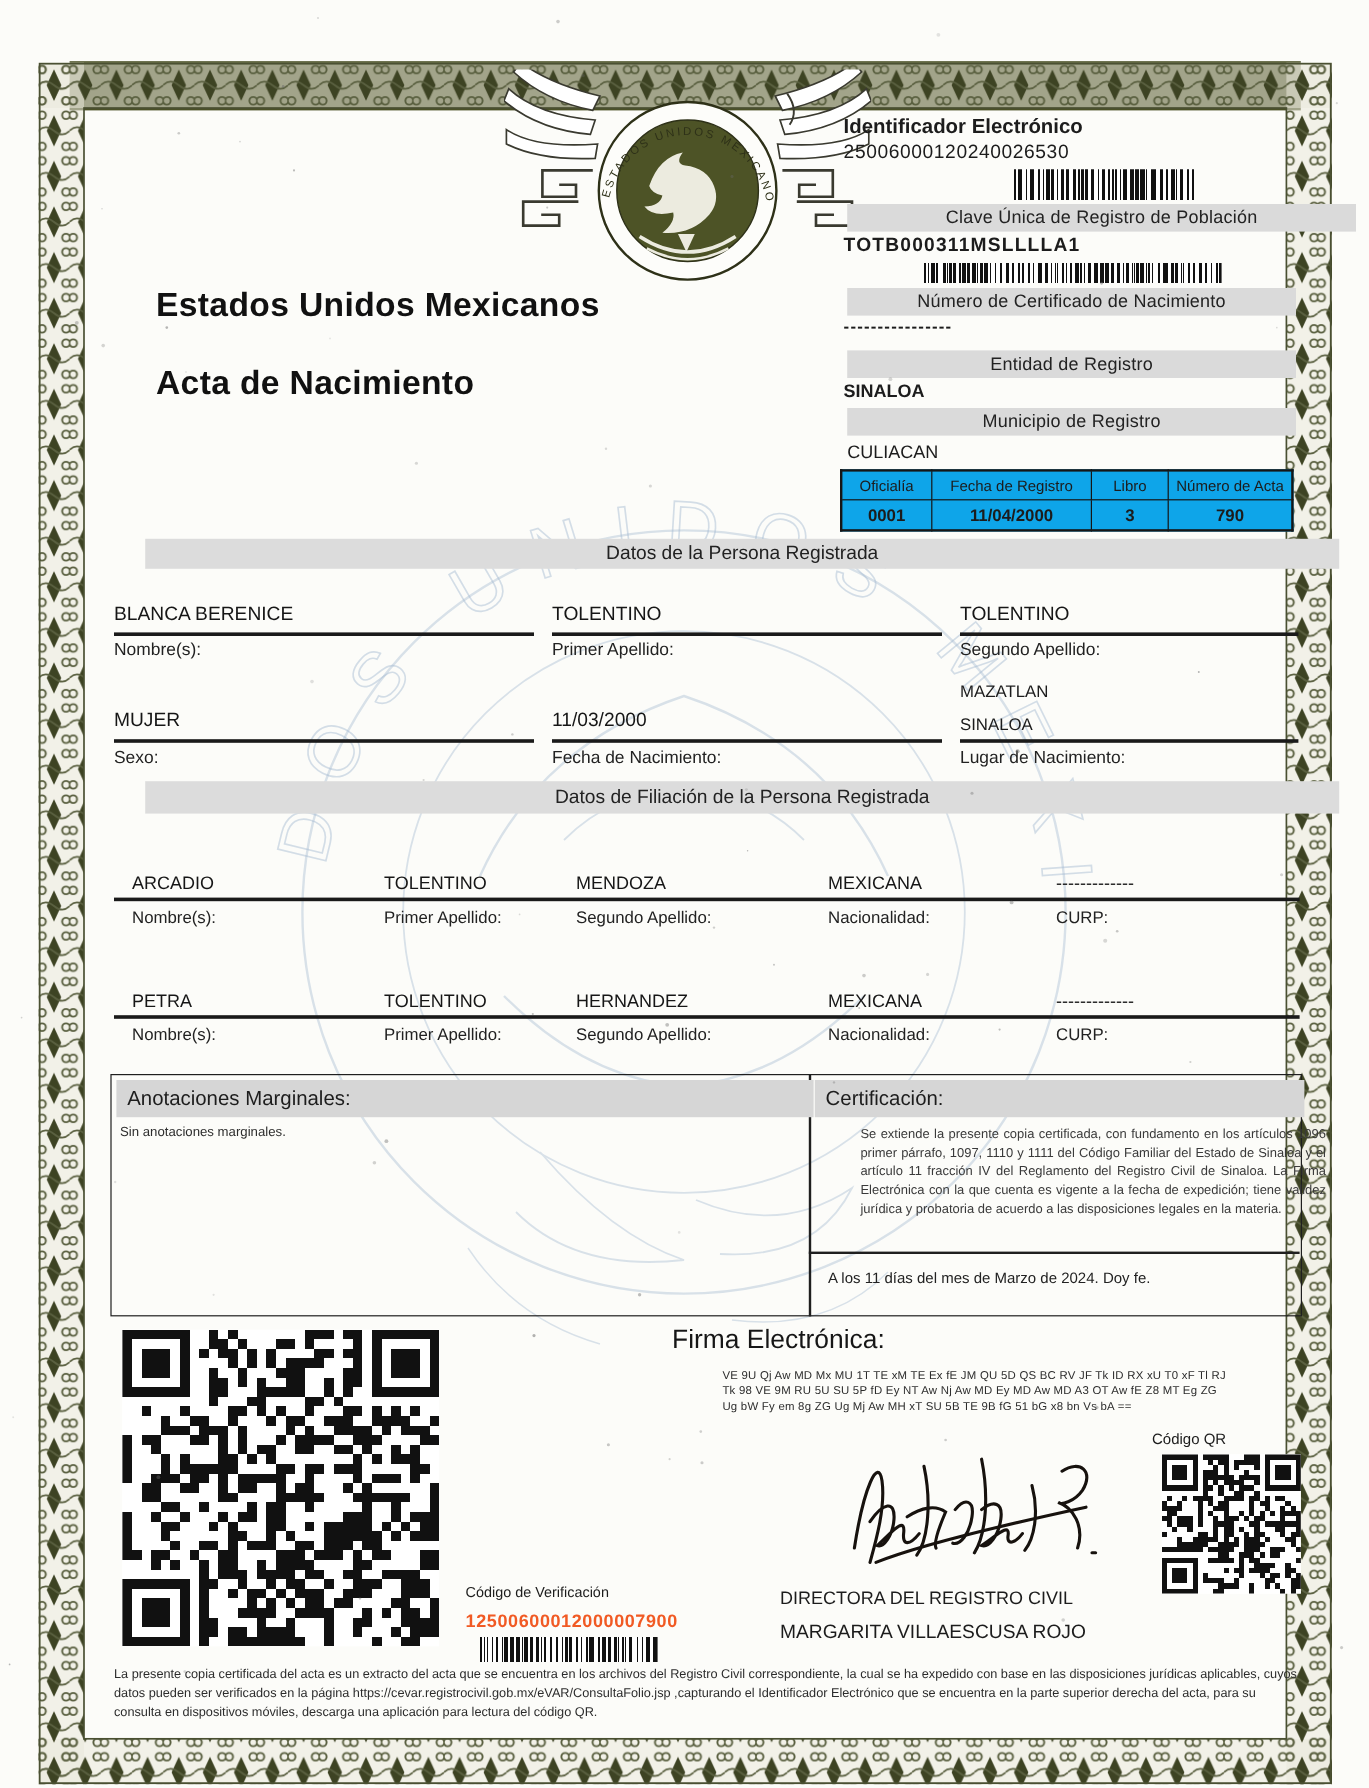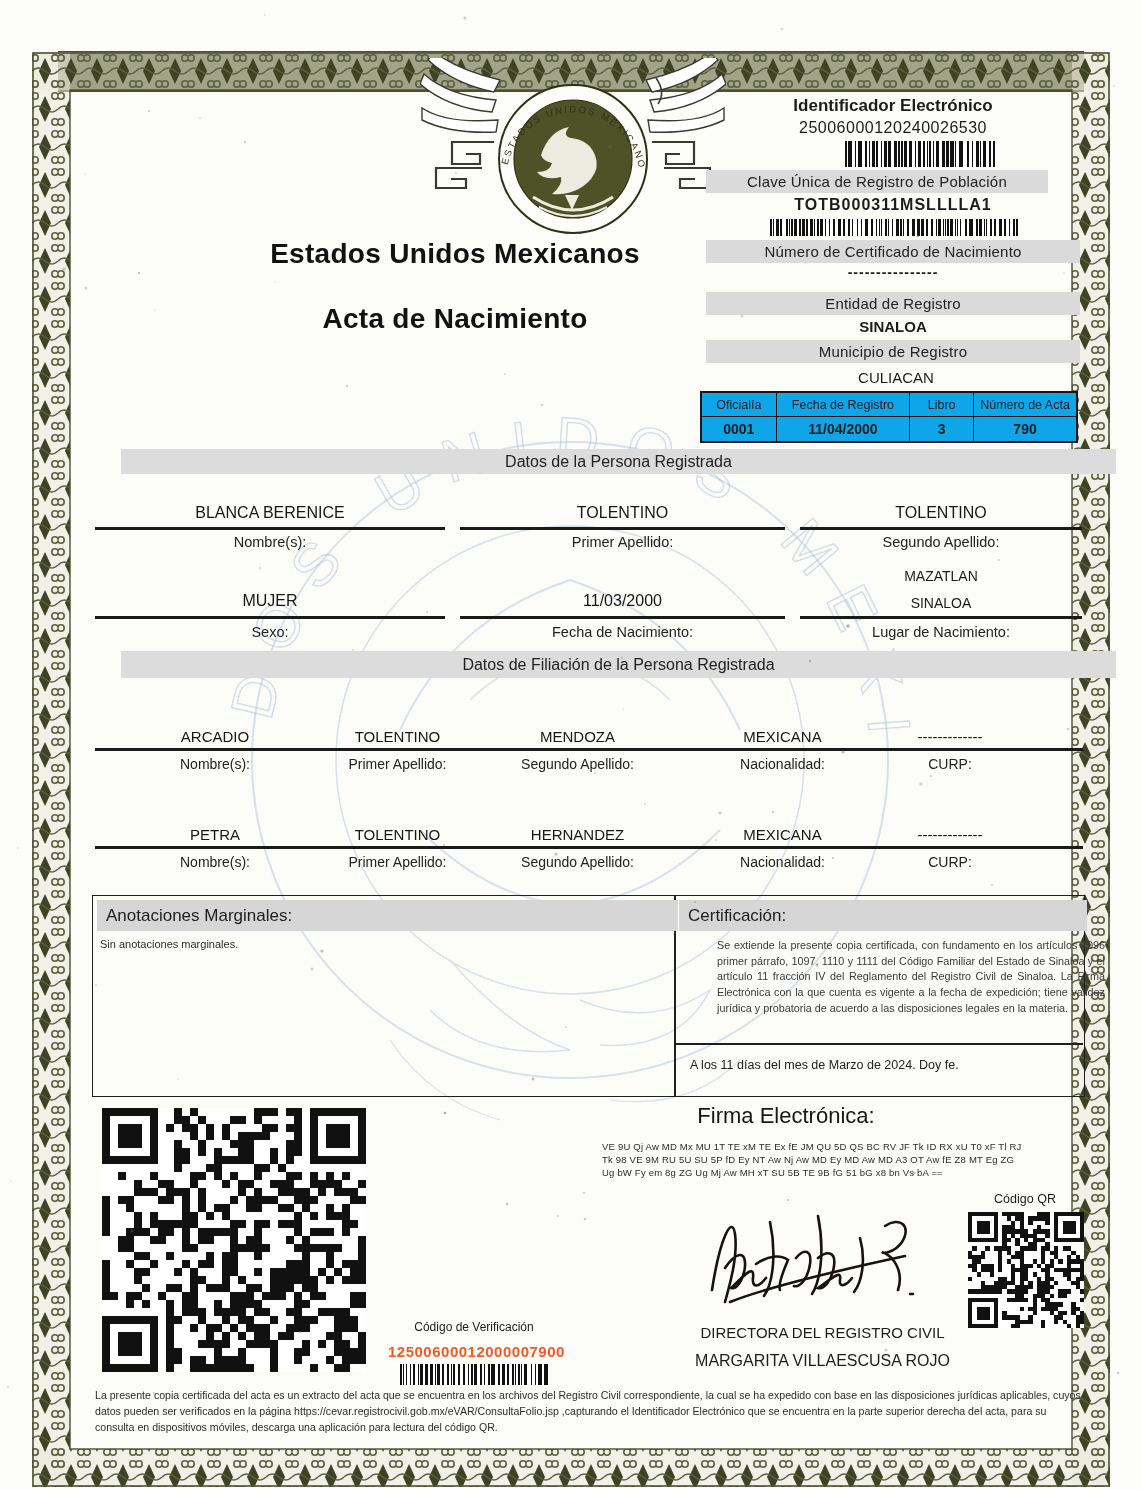--- a/index.html
+++ b/index.html
@@ -2,21 +2,21 @@
 <html><head>
 <meta charset="utf-8">
 <style>
   html,body{margin:0;padding:0;background:#9a9a9a;}
   .page{
     position:relative;width:1141px;height:1490px;margin:0 auto;
     background:#fcfcf9;overflow:hidden;
     font-family:"Liberation Sans","DejaVu Sans",sans-serif;color:#1c1c1c;
   }
   .abs{position:absolute;}
-  .c{text-align:center;}
+  .c{}
   .j{text-align:justify;}
   .b{font-weight:bold;}
   .band{background:#dadada;display:flex;align-items:center;justify-content:center;
         font-size:15px;color:#222;letter-spacing:.2px;}
   .secband{background:#dcdcdc;display:flex;align-items:center;justify-content:center;
         font-size:16px;color:#222;margin-left:31px;}
   .rule{background:#1a1a1a;height:2.5px;}
   .val{font-size:16px;color:#161616;}
   .lbl{font-size:14.5px;color:#222;}
   .val5{font-size:15px;color:#161616;}
@@ -159,21 +159,21 @@
         <rect x="122" width="2" height="26" fill="#111"></rect>
         <rect x="127" width="1" height="26" fill="#111"></rect>
         <rect x="131" width="3" height="26" fill="#111"></rect>
         <rect x="135" width="1" height="26" fill="#111"></rect>
         <rect x="138" width="3" height="26" fill="#111"></rect>
         <rect x="144" width="2" height="26" fill="#111"></rect>
         <rect x="148" width="2" height="26" fill="#111"></rect>
       </svg>
     </div>
 
-  <div class="abs band" style="left:706px;top:170px;width:342px;height:23px;">Clave Única de Registro de Población</div>
+  <div class="abs band" style="left:706px;top:170px;width:424px;height:23px;">Clave Única de Registro de Población</div>
   <div class="abs b c" style="left:703px;top:196px;width:380px;font-size:16px;letter-spacing:1px;">TOTB000311MSLLLLA1</div>
   <div class="abs" id="bc2" style="left:770px;top:219px;">
       <svg width="248" height="17" shape-rendering="crispEdges" xmlns="http://www.w3.org/2000/svg">
         <rect width="248" height="17" fill="#fff"></rect>
         <rect x="0" width="2" height="17" fill="#111"></rect>
         <rect x="3" width="1" height="17" fill="#111"></rect>
         <rect x="6" width="3" height="17" fill="#111"></rect>
         <rect x="10" width="2" height="17" fill="#111"></rect>
         <rect x="16" width="2" height="17" fill="#111"></rect>
         <rect x="19" width="1" height="17" fill="#111"></rect>
@@ -761,21 +761,21 @@
         <rect x="16" y="16" width="24" height="24" fill="#111"></rect>
         <rect x="208" y="0" width="56" height="56" fill="#111"></rect>
         <rect x="216" y="8" width="40" height="40" fill="#fff"></rect>
         <rect x="224" y="16" width="24" height="24" fill="#111"></rect>
         <rect x="0" y="208" width="56" height="56" fill="#111"></rect>
         <rect x="8" y="216" width="40" height="40" fill="#fff"></rect>
         <rect x="16" y="224" width="24" height="24" fill="#111"></rect>
       </svg>
     </div>
 
-  <div class="abs c" style="left:536px;top:1103px;width:500px;font-size:22px;color:#161616;">Firma Electrónica:</div>
+  <div class="abs c" style="left:560px;top:1103px;width:500px;font-size:22px;color:#161616;">Firma Electrónica:</div>
   <div class="abs sigtxt" style="left:602px;top:1141px;width:500px;">VE 9U Qj Aw MD Mx MU 1T TE xM TE Ex fE JM QU 5D QS BC RV JF Tk ID RX xU T0 xF Tl RJ</div>
   <div class="abs sigtxt" style="left:602px;top:1154px;width:500px;">Tk 98 VE 9M RU 5U SU 5P fD Ey NT Aw Nj Aw MD Ey MD Aw MD A3 OT Aw fE Z8 MT Eg ZG</div>
   <div class="abs sigtxt" style="left:602px;top:1167px;width:500px;">Ug bW Fy em 8g ZG Ug Mj Aw MH xT SU 5B TE 9B fG 51 bG x8 bn Vs bA ==</div>
 
 
   <svg class="abs" style="left:700px;top:1198px;" width="230" height="115" viewBox="0 0 230 115">
     <g fill="none" stroke="#17120e" stroke-width="2.6" stroke-linecap="round">
       <path d="M12 92 C20 40 32 16 35 36 C38 58 30 86 25 104"></path>
       <path d="M25 70 C36 54 46 52 45 68 C44 82 36 92 31 90 C42 80 55 64 53 80 C52 90 58 90 66 80"></path>
       <path d="M70 24 C76 52 74 84 64 98"></path>

